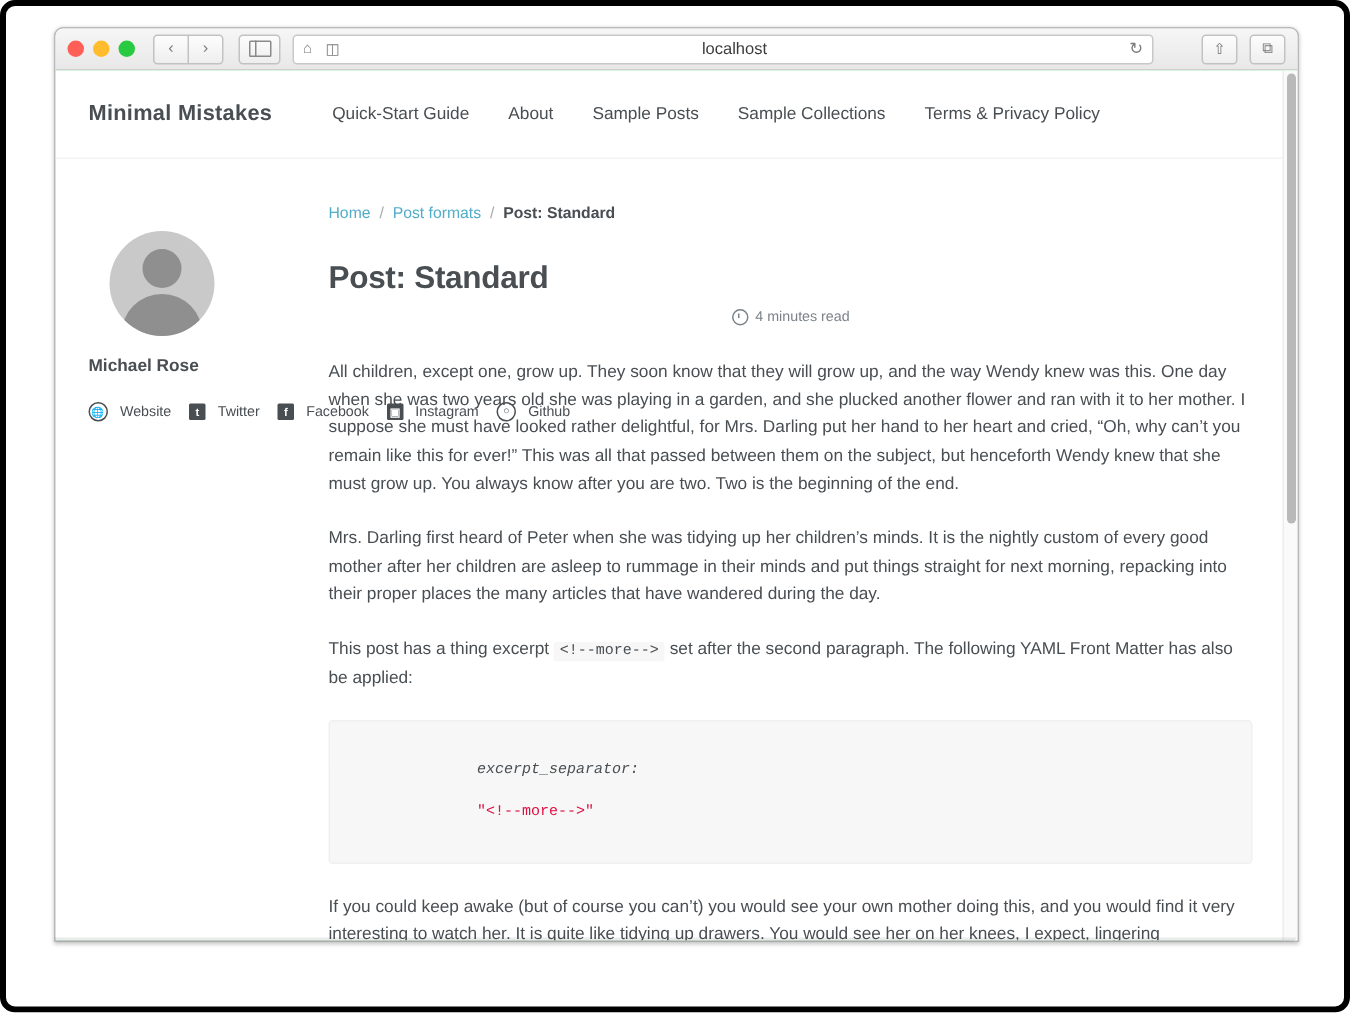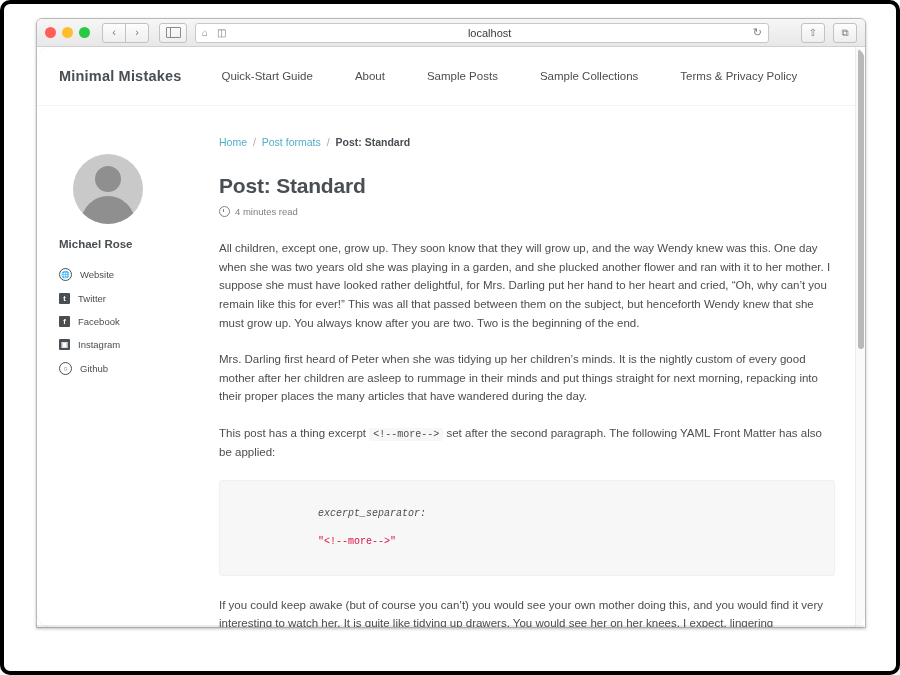--- a/index.html
+++ b/index.html
@@ -185,21 +185,20 @@
     color: #777;
     background: linear-gradient(#e7e7e7,#dedede);
   }
 
   
   .viewport {
     flex: 1;
     position: relative;
     background: #86efac;
     overflow: hidden;
-    border-radius: 14px;
   }
   .page {
     position: absolute;
     inset: 0;
     background: #fff;
   }
 
   .masthead {
     height: 58px;
     background: #ffffff;
@@ -211,21 +210,21 @@
   .site-title {
     font-size: 14.5px;
     color: #494e52;
     font-weight: bold;
     letter-spacing: .2px;
     margin-right: 40px;
     white-space: nowrap;
   }
   .nav {
     display: flex;
-    gap: 42px;
+    gap: 26px;
     align-items: center;
   }
   .nav a {
     font-size: 11.5px;
     color: #494e52;
     text-decoration: none;
     white-space: nowrap;
   }
 
   .body-wrap {
@@ -271,21 +270,21 @@
   .author-bio {
     margin: 7px 0 0 0;
     font-size: 9.5px;
     line-height: 1.55;
     color: #7a8288;
     width: 122px;
   }
   .links {
     margin-top: 18px;
     display: flex;
-    flex-direction: column;
+    flex-direction: row;
     gap: 12px;
   }
   .link-row {
     display: flex;
     align-items: center;
     gap: 8px;
     font-size: 9.5px;
     color: #494e52;
   }
   .link-ico {
@@ -333,20 +332,21 @@
     font-weight: bold;
     letter-spacing: -.2px;
   }
   .meta {
     font-size: 9.5px;
     color: #7a8288;
     display: flex;
     align-items: center;
     gap: 5px;
     margin-bottom: 22px;
+    justify-content: center;
   }
   .clock {
     width: 9px; height: 9px;
     border: 1px solid #7a8288;
     border-radius: 50%;
     position: relative;
     flex: none;
   }
   .clock:before {
     content: "";

